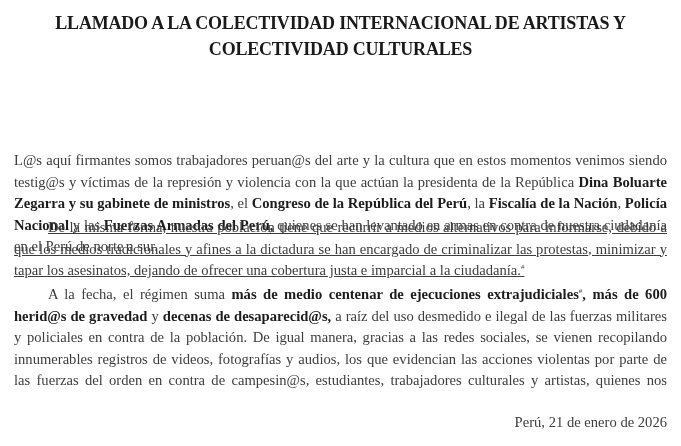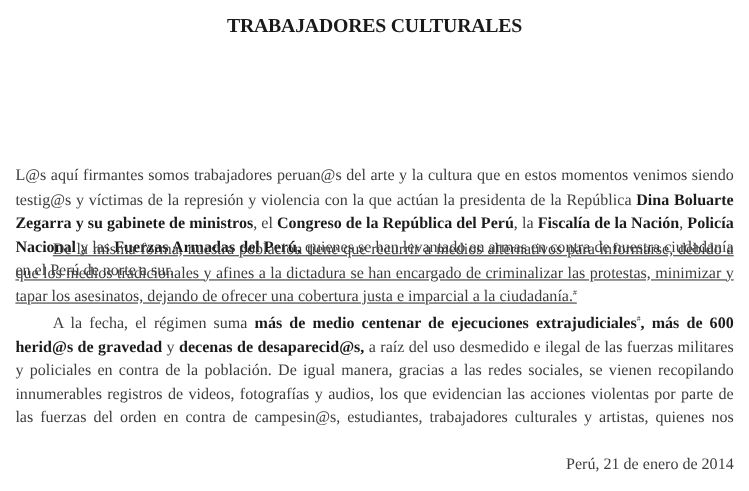--- a/index.html
+++ b/index.html
@@ -66,30 +66,31 @@
       line-height: 20px;
       color: #3d3d3d;
     }
   </style>
 </head>
 <body>
 
 <div class="page">
 
   <h1 class="title" style="margin:0;">
-    <span>TRABAJADORES CULTURALES</span>
+    <span>LLAMADO A LA COLECTIVIDAD INTERNACIONAL DE ARTISTAS Y</span>
+    <span>COLECTIVIDAD CULTURALES</span>
   </h1>
 
   <p id="p1" class="body-text" style="margin:0;">
     <span>L@s aquí firmantes somos trabajadores peruan@s del arte y la cultura que en estos momentos venimos siendo testig@s y víctimas de la represión y violencia con la que actúan la presidenta de la República </span><b>Dina Boluarte Zegarra y su gabinete de ministros</b><span>, el </span><b>Congreso de la República del Perú</b><span>, la </span><b>Fiscalía de la Nación</b><span>, </span><b>Policía Nacional</b><span> y las </span><b>Fuerzas Armadas del Perú,</b><span> quienes se han levantado en armas en contra de nuestra ciudadanía en el Perú de norte a sur.</span>
   </p>
 
   <p id="p2" class="body-text indent" style="margin:0;text-decoration:underline;">
     <span>De la misma forma, nuestra población tiene que recurrir a medios alternativos para informarse, debido a que los medios tradicionales y afines a la dictadura se han encargado de criminalizar las protestas, minimizar y tapar los asesinatos, dejando de ofrecer una cobertura justa e imparcial a la ciudadanía.</span><sup>#</sup>
   </p>
 
   <p id="p3" class="body-text indent" style="margin:0;">
     <span>A la fecha, el régimen suma </span><b>más de medio centenar de ejecuciones extrajudiciales</b><sup>#</sup><b>, </b><b>más de 600 herid@s de gravedad</b><span> y </span><b>decenas de desaparecid@s,</b><span> a raíz del uso desmedido e ilegal de las fuerzas militares y policiales en contra de la población. De igual manera, gracias a las redes sociales, se vienen recopilando innumerables registros de videos, fotografías y audios, los que evidencian las acciones violentas por parte de las fuerzas del orden en contra de campesin@s, estudiantes, trabajadores culturales y artistas, quienes nos levantamos en defensa de la vida de nuestros hermanos y hermanas</span>
   </p>
 
-  <div class="date">Perú, 21 de enero de 2014</div>
+  <div class="date">Perú, 21 de enero de 2026</div>
 
 </div>
 
 </body></html>

